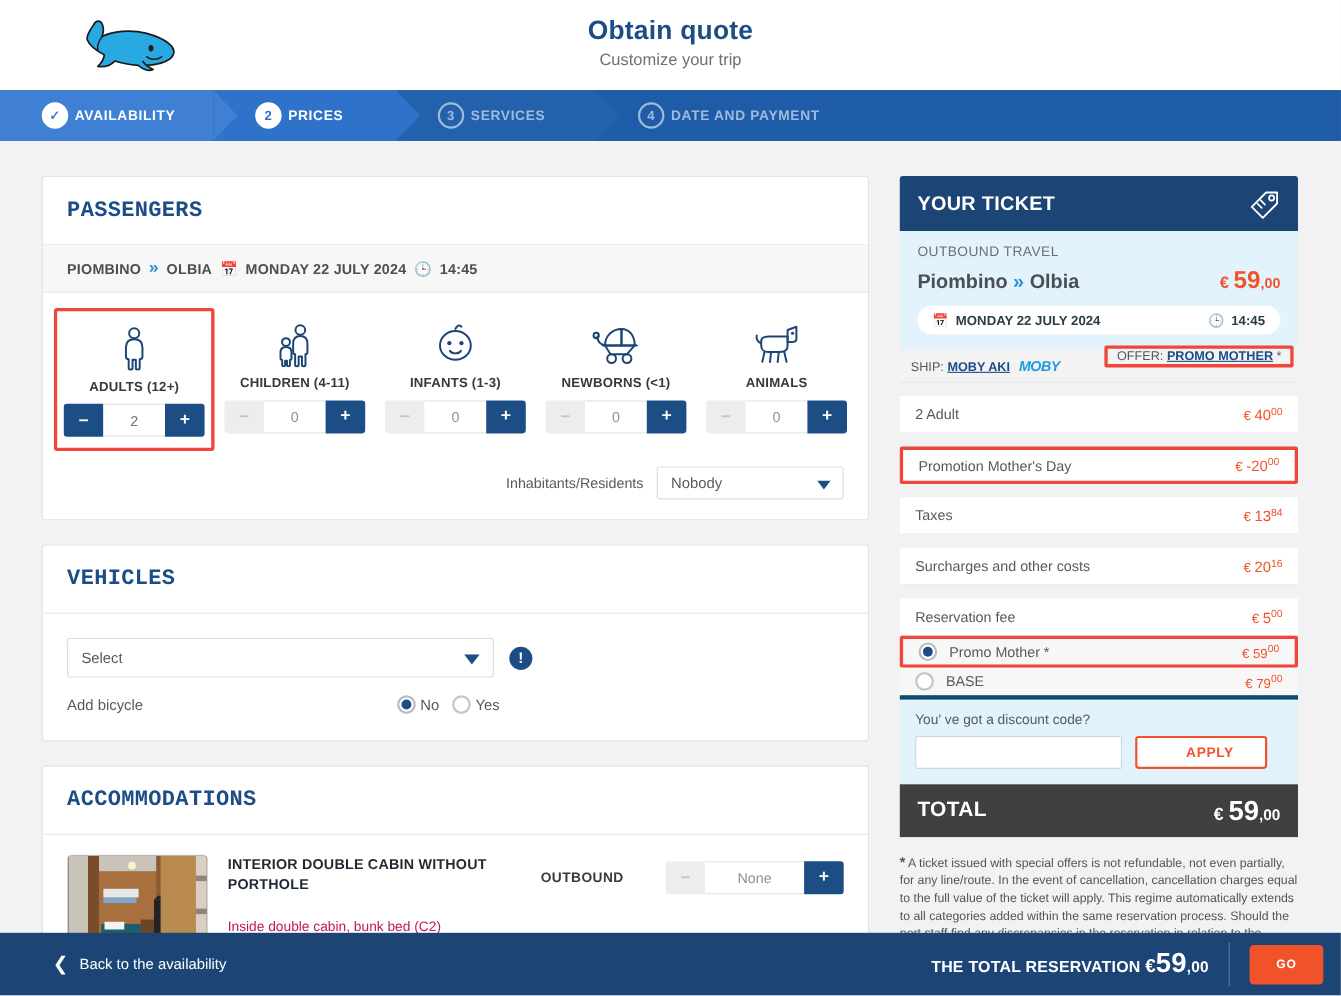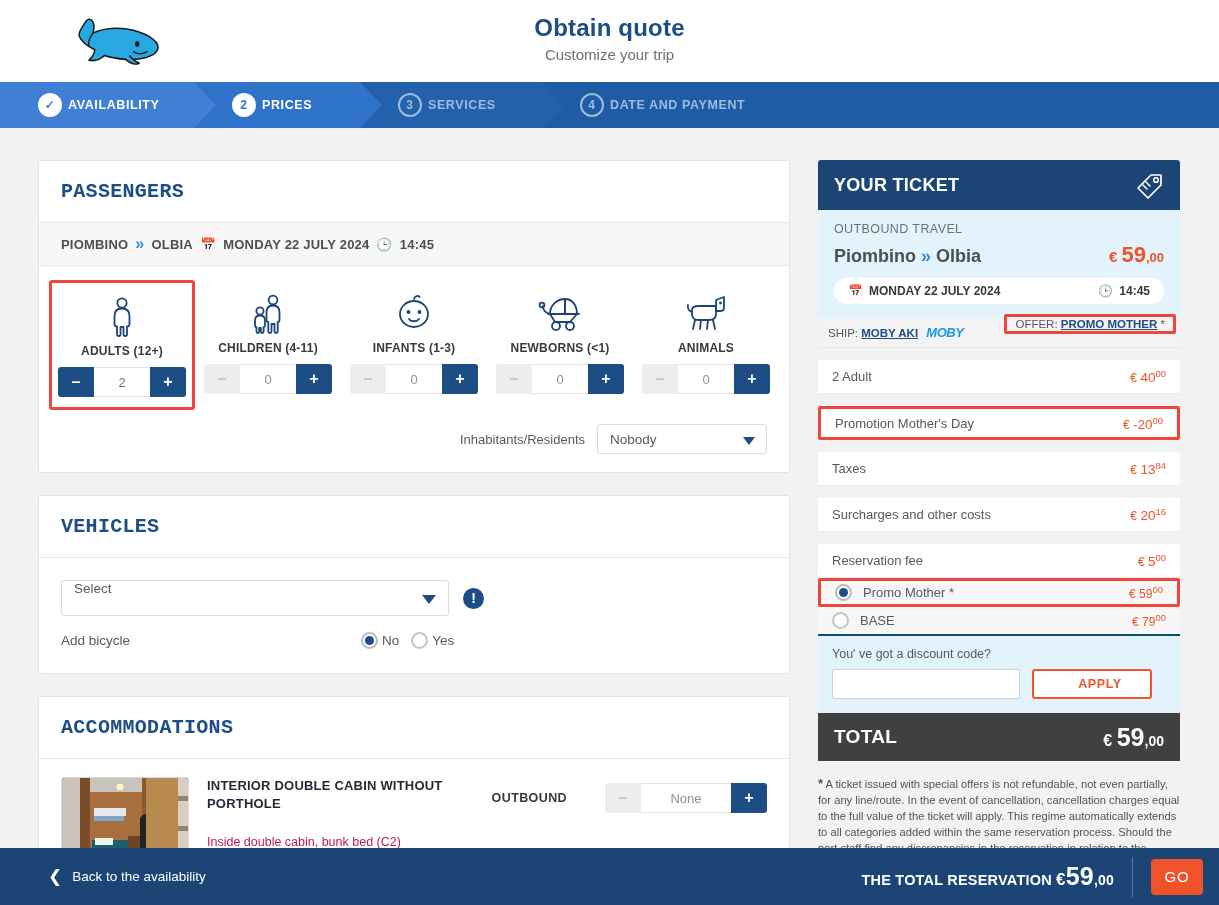--- a/index.html
+++ b/index.html
@@ -127,21 +127,21 @@
     position: absolute; right: 11px; top: 12px;
     width: 0; height: 0; border-left: 6px solid transparent; border-right: 6px solid transparent;
     border-top: 8px solid #1c4d85;
   }
 
   
   .veh-body { padding: 22px 22px 24px 22px; }
   .veh-select-row { display: flex; align-items: center; gap: 14px; }
   .veh-select {
     position: relative; width: 388px; height: 36px; border: 1px solid #dcdcdc;
-    border-radius: 3px; background: #fff; display: flex; align-items: flex-start;
+    border-radius: 3px; background: #fff; display: flex; align-items: center;
     padding: 0 34px 0 12px; font-size: 13.5px; color: #55595e;
   }
   .veh-select .caret {
     position: absolute; right: 12px; top: 14px;
     width: 0; height: 0; border-left: 7px solid transparent; border-right: 7px solid transparent;
     border-top: 9px solid #1c4d85;
   }
   .excl {
     width: 21px; height: 21px; border-radius: 50%; background: #1c4d85; color: #fff;
     font-size: 14px; font-weight: bold; display: flex; align-items: center; justify-content: center;
@@ -216,21 +216,21 @@
     background: #fff; border-bottom: 1px solid #ececec; position: relative; margin-top: 12px;
   }
   .fee-row .amt { color: #f0532a; font-size: 12px; }
   .fee-row .amt b { font-size: 13.5px; font-weight: normal; }
   .fee-row .amt sup { font-size: 9.5px; }
   .fee-row.boxed { border: 3px solid #f0453a; border-radius: 2px; }
 
   .opt-row {
     display: flex; align-items: center; height: 29px; padding: 0 14px;
     background: #f7f7f7; font-size: 13px; color: #55595e; position: relative;
-    border-bottom: 2px solid #0c4a6e;
+    border-bottom: 4px solid #0c4a6e;
   }
   .opt-row .rtxt { margin-left: 11px; flex: 1; }
   .opt-row .amt { color: #f0532a; font-size: 12px; }
   .opt-row .amt sup { font-size: 9.5px; }
   .opt-row.boxed { border: 3px solid #f0453a; border-radius: 2px; background: #f7f7f7; }
 
   .discount-box { background: #e3f3fc; padding: 11px 14px 14px 14px; }
   .discount-box .q { font-size: 12.5px; color: #55595e; }
   .discount-row { display: flex; gap: 12px; margin-top: 8px; align-items: center; }
   .discount-input {
@@ -262,22 +262,22 @@
   }
   .back-link { color: #fff; font-size: 13.5px; display: flex; align-items: center; gap: 10px; cursor: pointer; }
   .back-link .bk { font-size: 17px; }
   .bottom-right { display: flex; align-items: center; gap: 0; }
   .tot-res { color: #fff; font-size: 14.5px; font-weight: bold; letter-spacing: .2px; }
   .tot-res .eu { font-size: 17px; }
   .tot-res .num { font-size: 25px; }
   .tot-res .cents { font-size: 14px; }
   .divider { width: 1px; height: 40px; background: #5a7ba3; margin: 0 18px; }
   .go-btn {
-    width: 52px; height: 36px; background: #f0532a; color: #fff; border: none;
-    border-radius: 4px; font-size: 15px; font-weight: normal; letter-spacing: .8px;
+    width: 67px; height: 36px; background: #f0532a; color: #fff; border: none;
+    border-radius: 4px; font-size: 11px; font-weight: bold; letter-spacing: .8px;
     cursor: pointer; font-family: "Liberation Sans", sans-serif;
   }
   svg { display: block; }
 </style>
 </head>
 <body>
 
 <div class="page">
 
   <div class="header">

